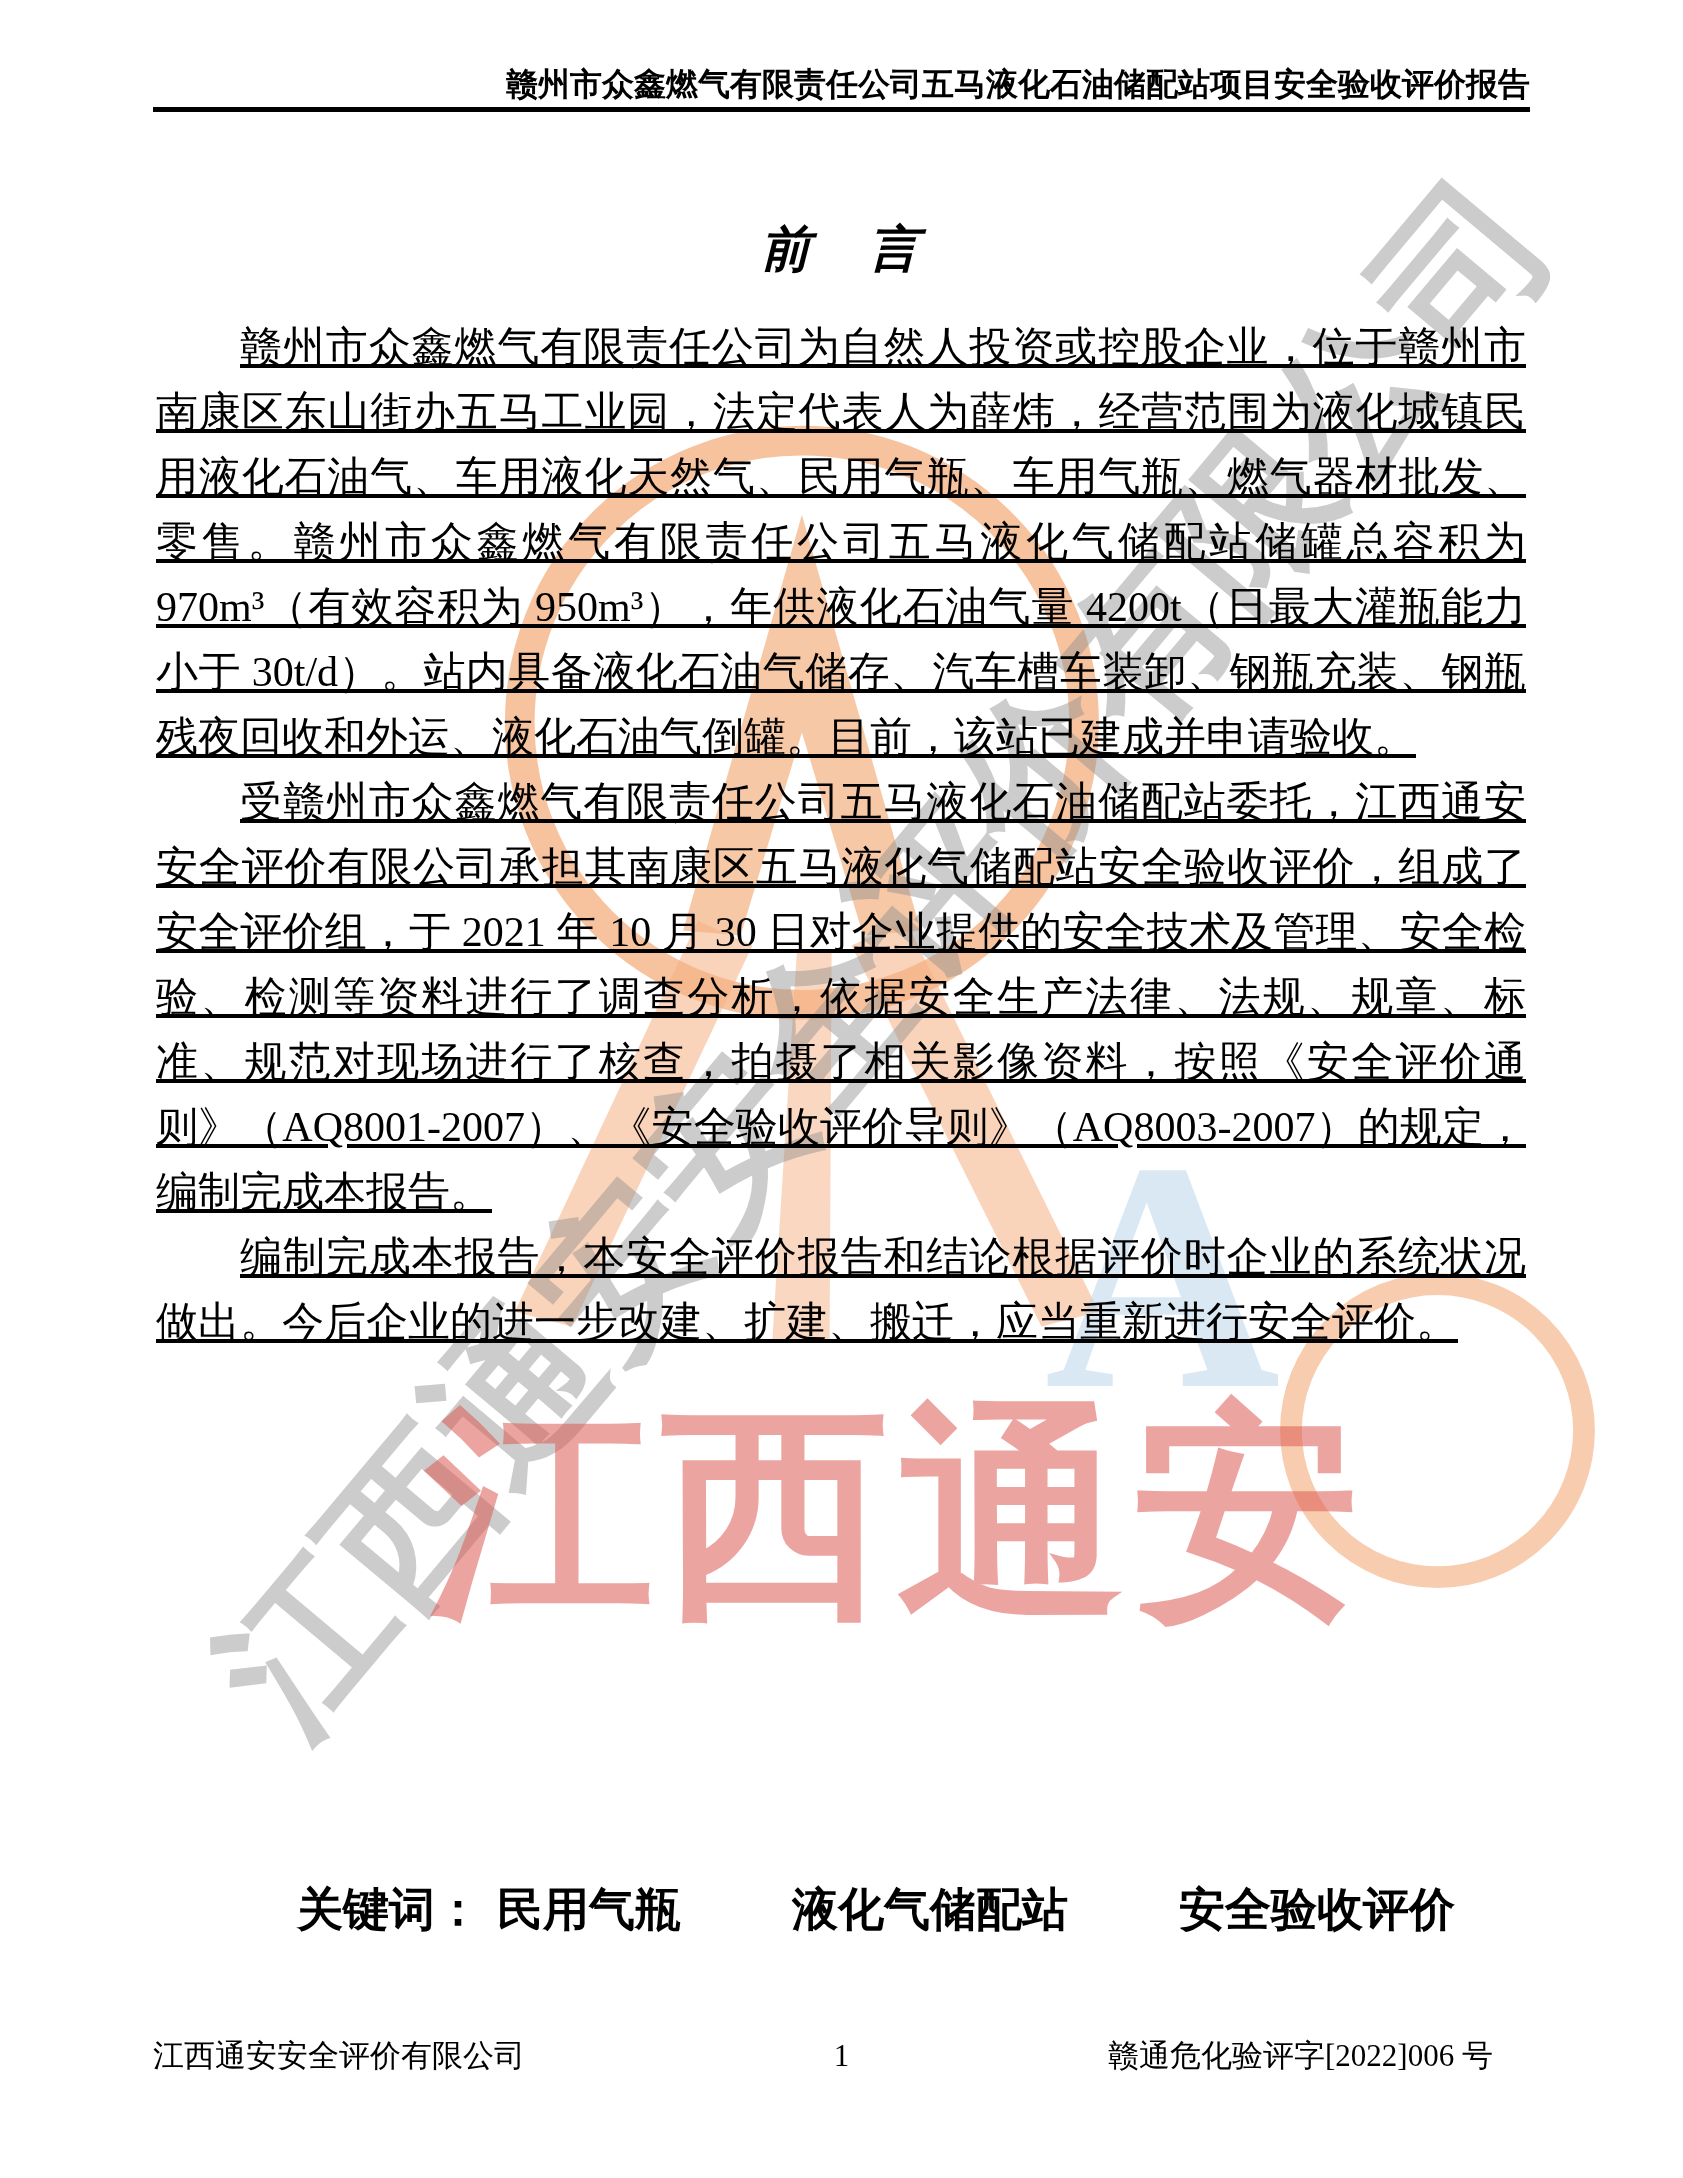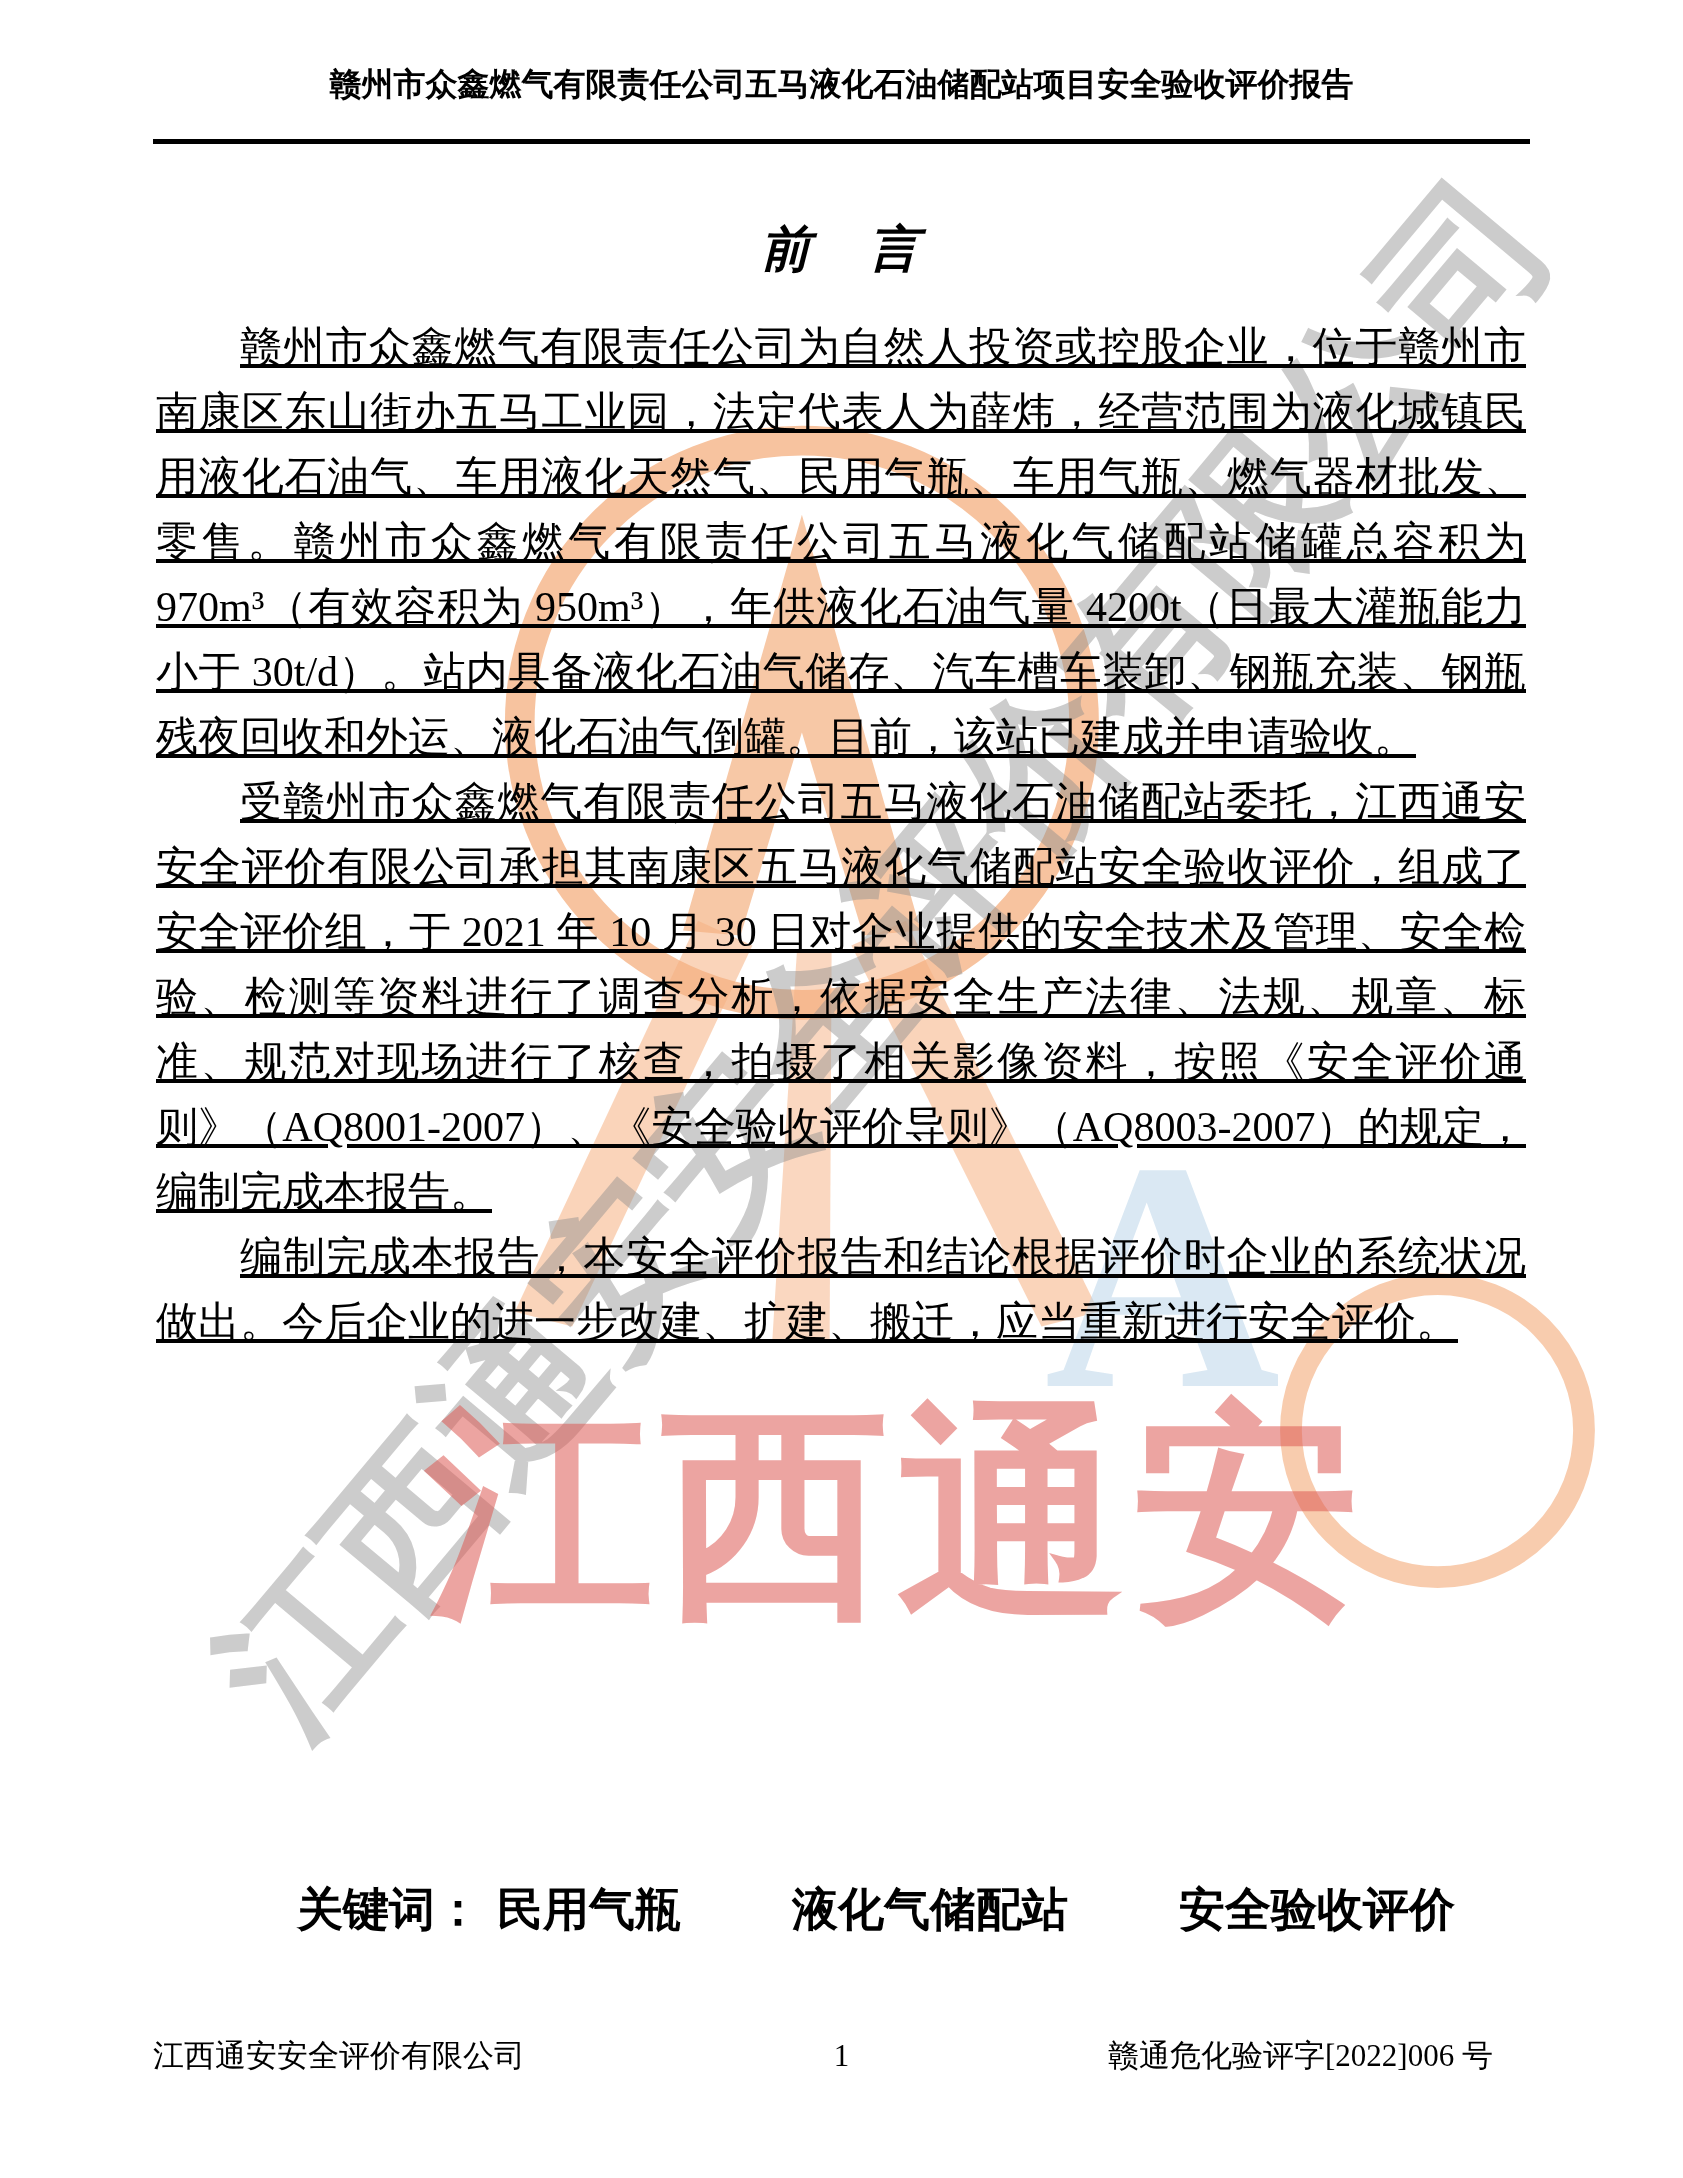--- a/index.html
+++ b/index.html
@@ -19,24 +19,23 @@
     z-index: 0;
     pointer-events: none;
   }
   
   .header {
     position: absolute;
     top: 63px;
     left: 153px;
     right: 153px;
     z-index: 1;
-    text-align: center;
+    text-align: right;
     font-weight: bold;
     font-size: 32px;
-    padding-bottom: 32px;
     border-bottom: 5px solid #000;
   }
   .doc-title {
     position: absolute;
     top: 216px;
     left: 0;
     right: 0;
     z-index: 1;
     text-align: center;
     font-size: 50px;

